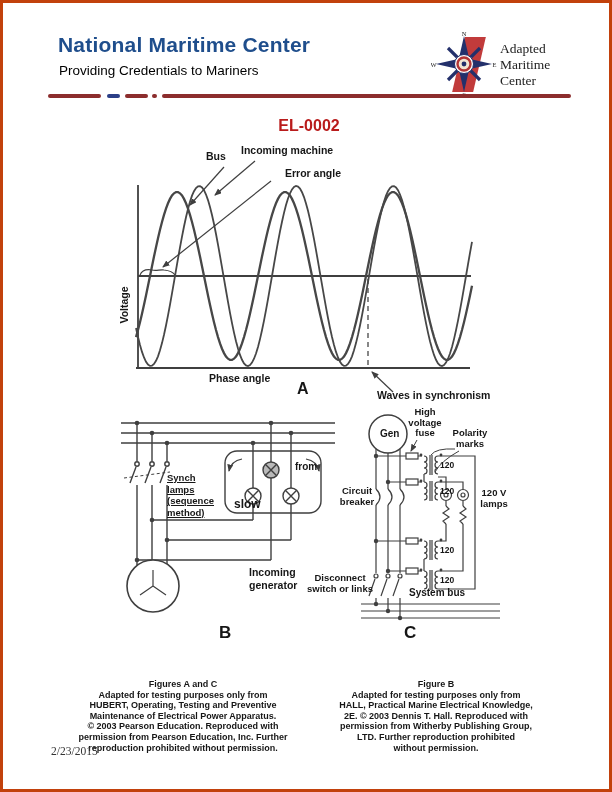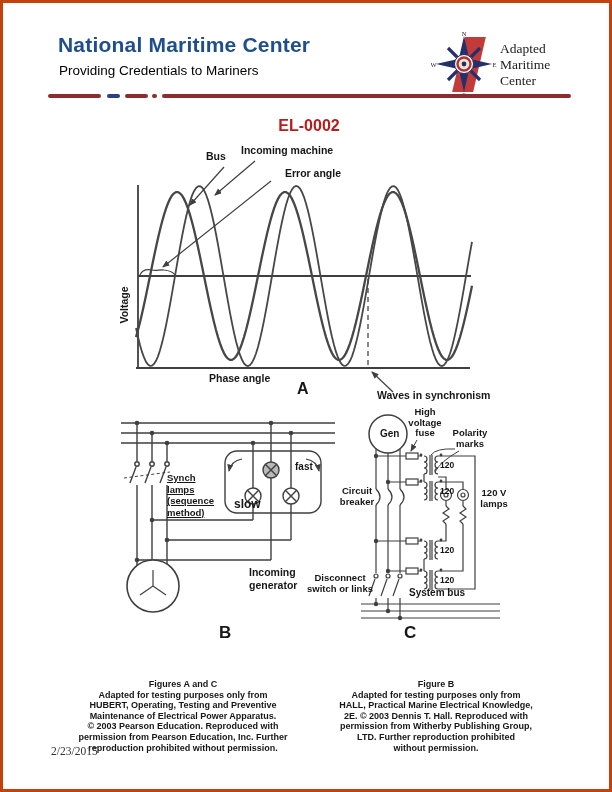--- a/index.html
+++ b/index.html
@@ -215,21 +215,21 @@
   <div class="abs lbl" style="left:89px;top:296px;width:64px;text-align:center;transform:rotate(-90deg);">Voltage</div>
   <div class="abs lbl" style="left:206px;top:369px;">Phase angle</div>
   <div class="abs fig-letter" style="left:294px;top:377px;font-size:16px;">A</div>
   <div class="abs lbl" style="left:374px;top:386px;">Waves in synchronism</div>
 
   <div class="abs lbl-sm" style="left:164px;top:469px;width:68px;text-align:left;text-decoration:underline;">Synch
 lamps
 (sequence
 method)</div>
   <div class="abs lbl" style="left:231px;top:458px;font-size:12px;margin-top:36px;">slow</div>
-  <div class="abs lbl" style="left:292px;top:458px;font-size:10px;">fast</div>
+  <div class="abs lbl" style="left:292px;top:458px;font-size:10px;">from</div>
   <div class="abs lbl" style="left:246px;top:563px;line-height:12.5px;">Incoming
 generator</div>
   <div class="abs fig-letter" style="left:216px;top:620px;">B</div>
 
   <div class="abs lbl-sm" style="left:377px;top:426px;font-size:10px;line-height:10px;text-align:center;width:16px;">Gen</div>
   <div class="abs lbl-sm" style="left:398px;top:404px;width:48px;text-align:center;line-height:10.5px;">High
 voltage
 fuse</div>
   <div class="abs lbl-sm" style="left:442px;top:424px;width:50px;text-align:center;line-height:11px;">Polarity
 marks</div>

